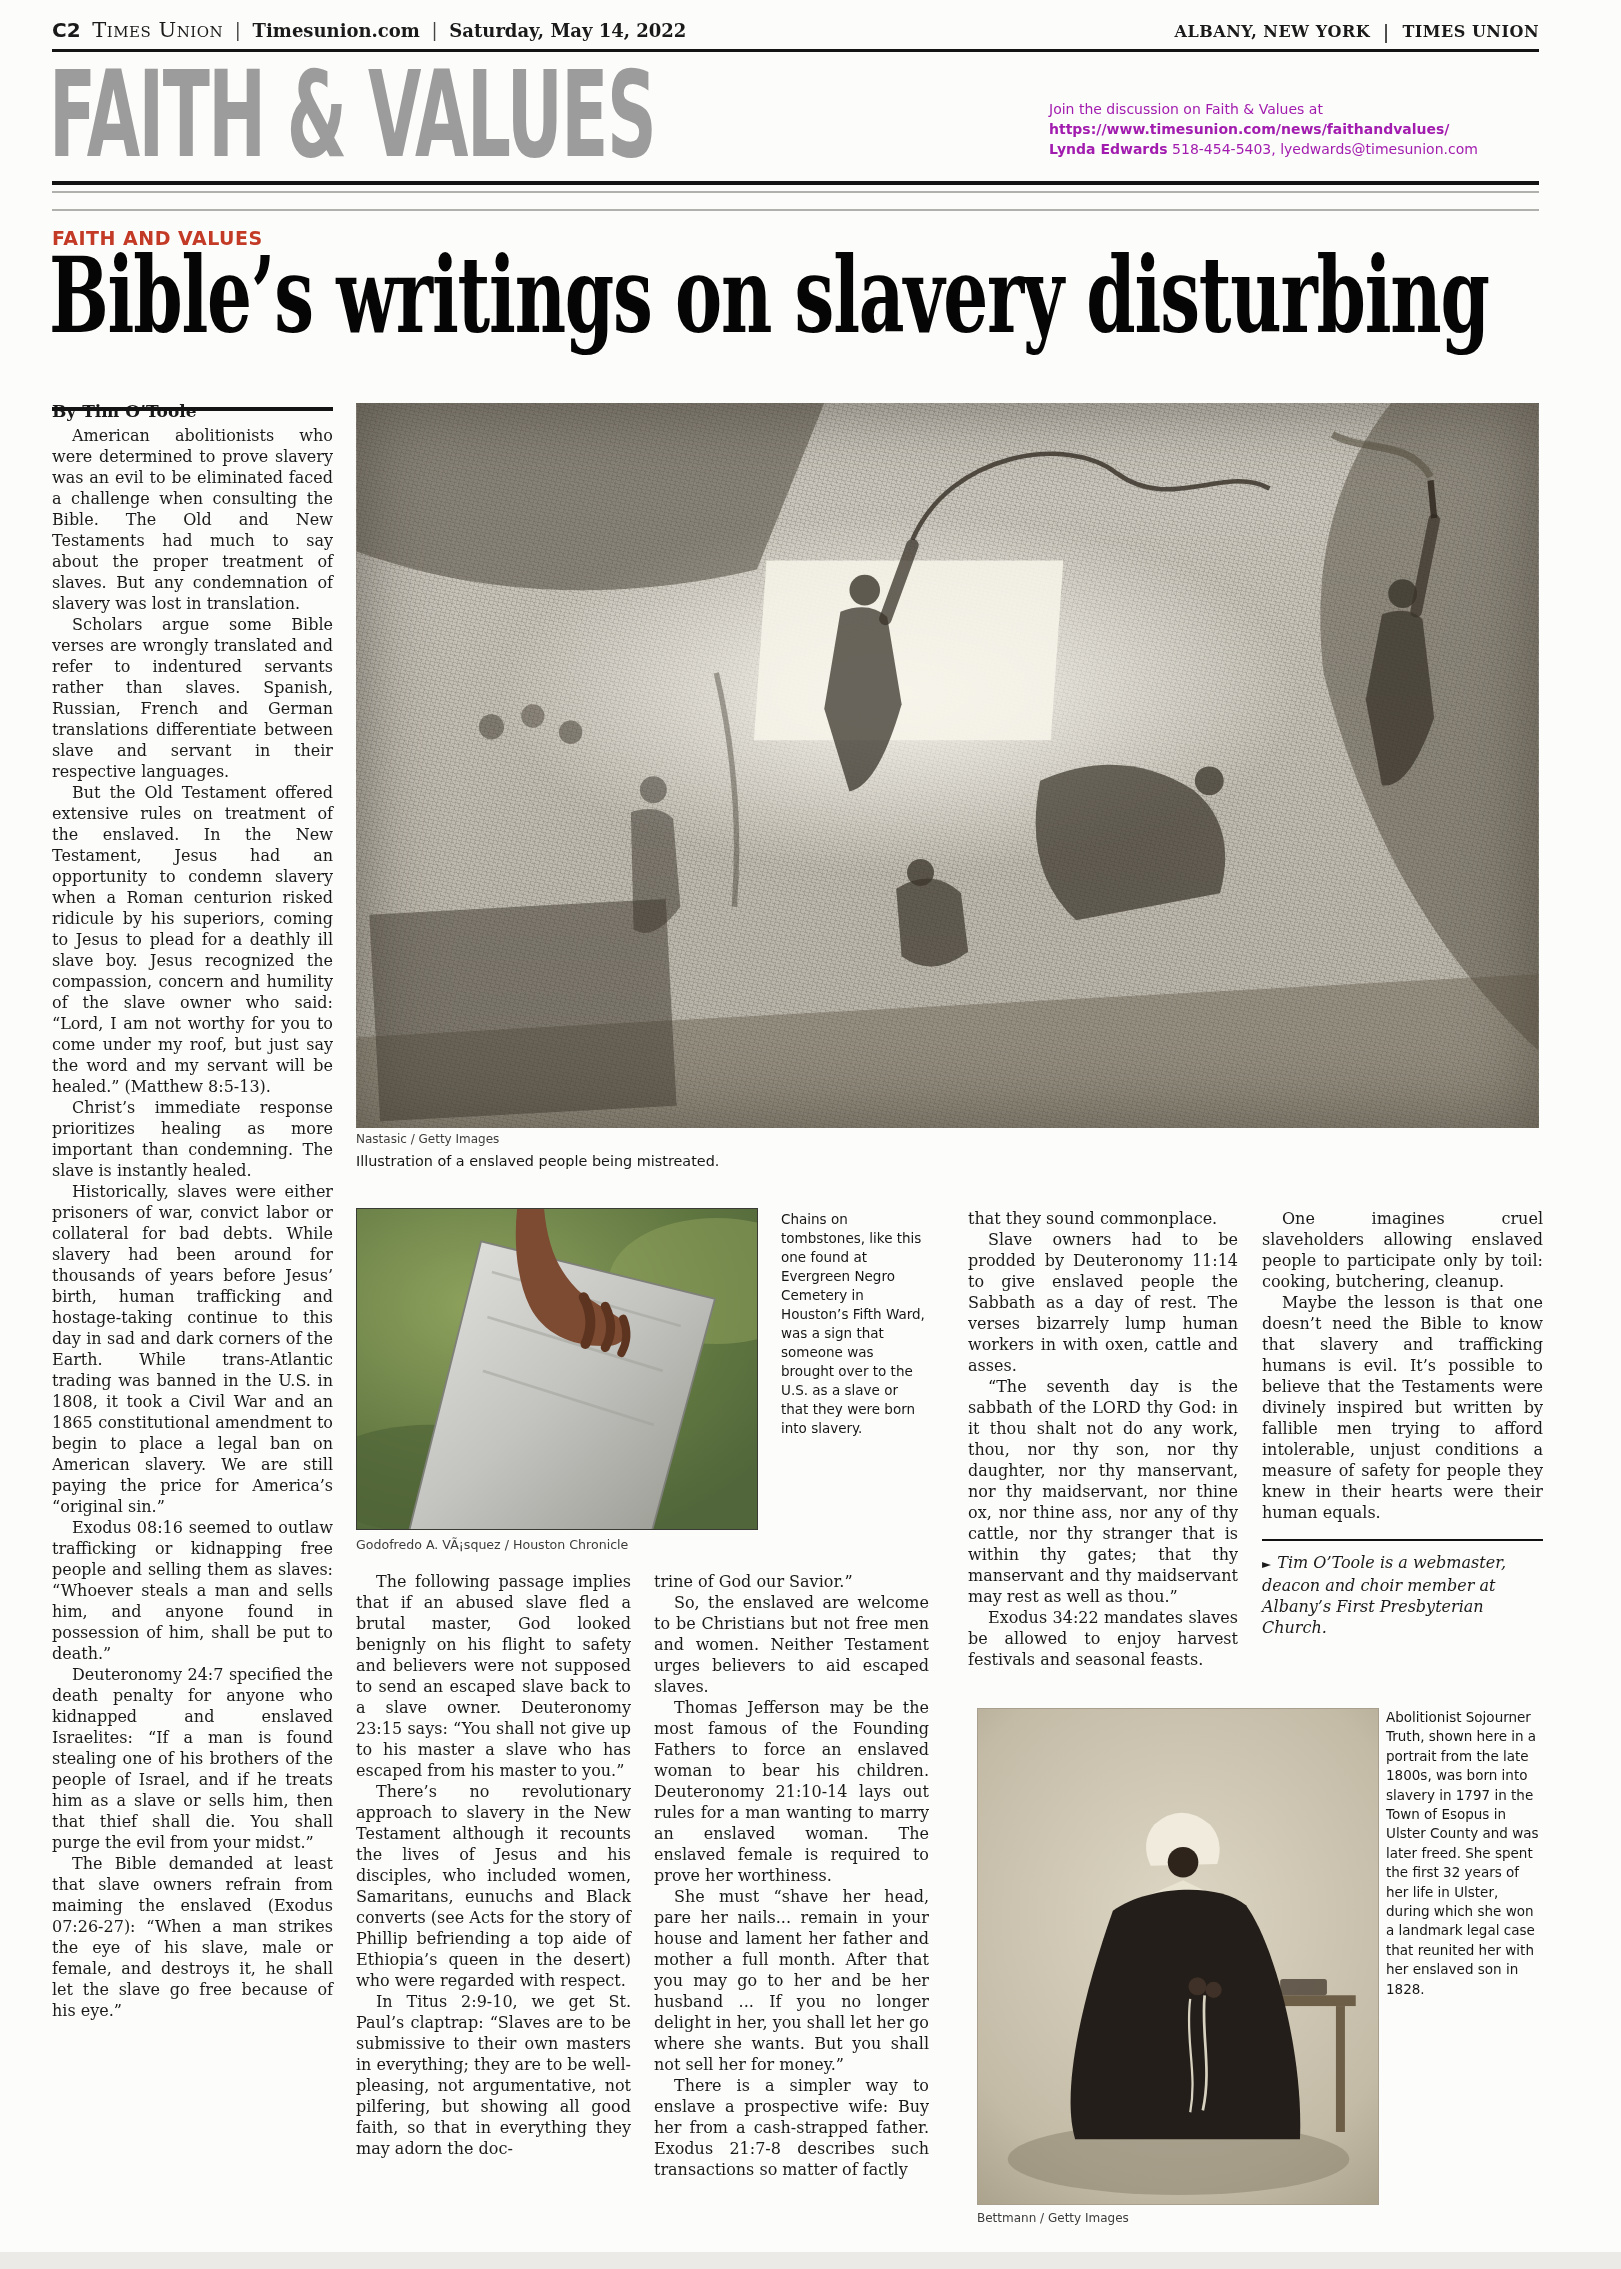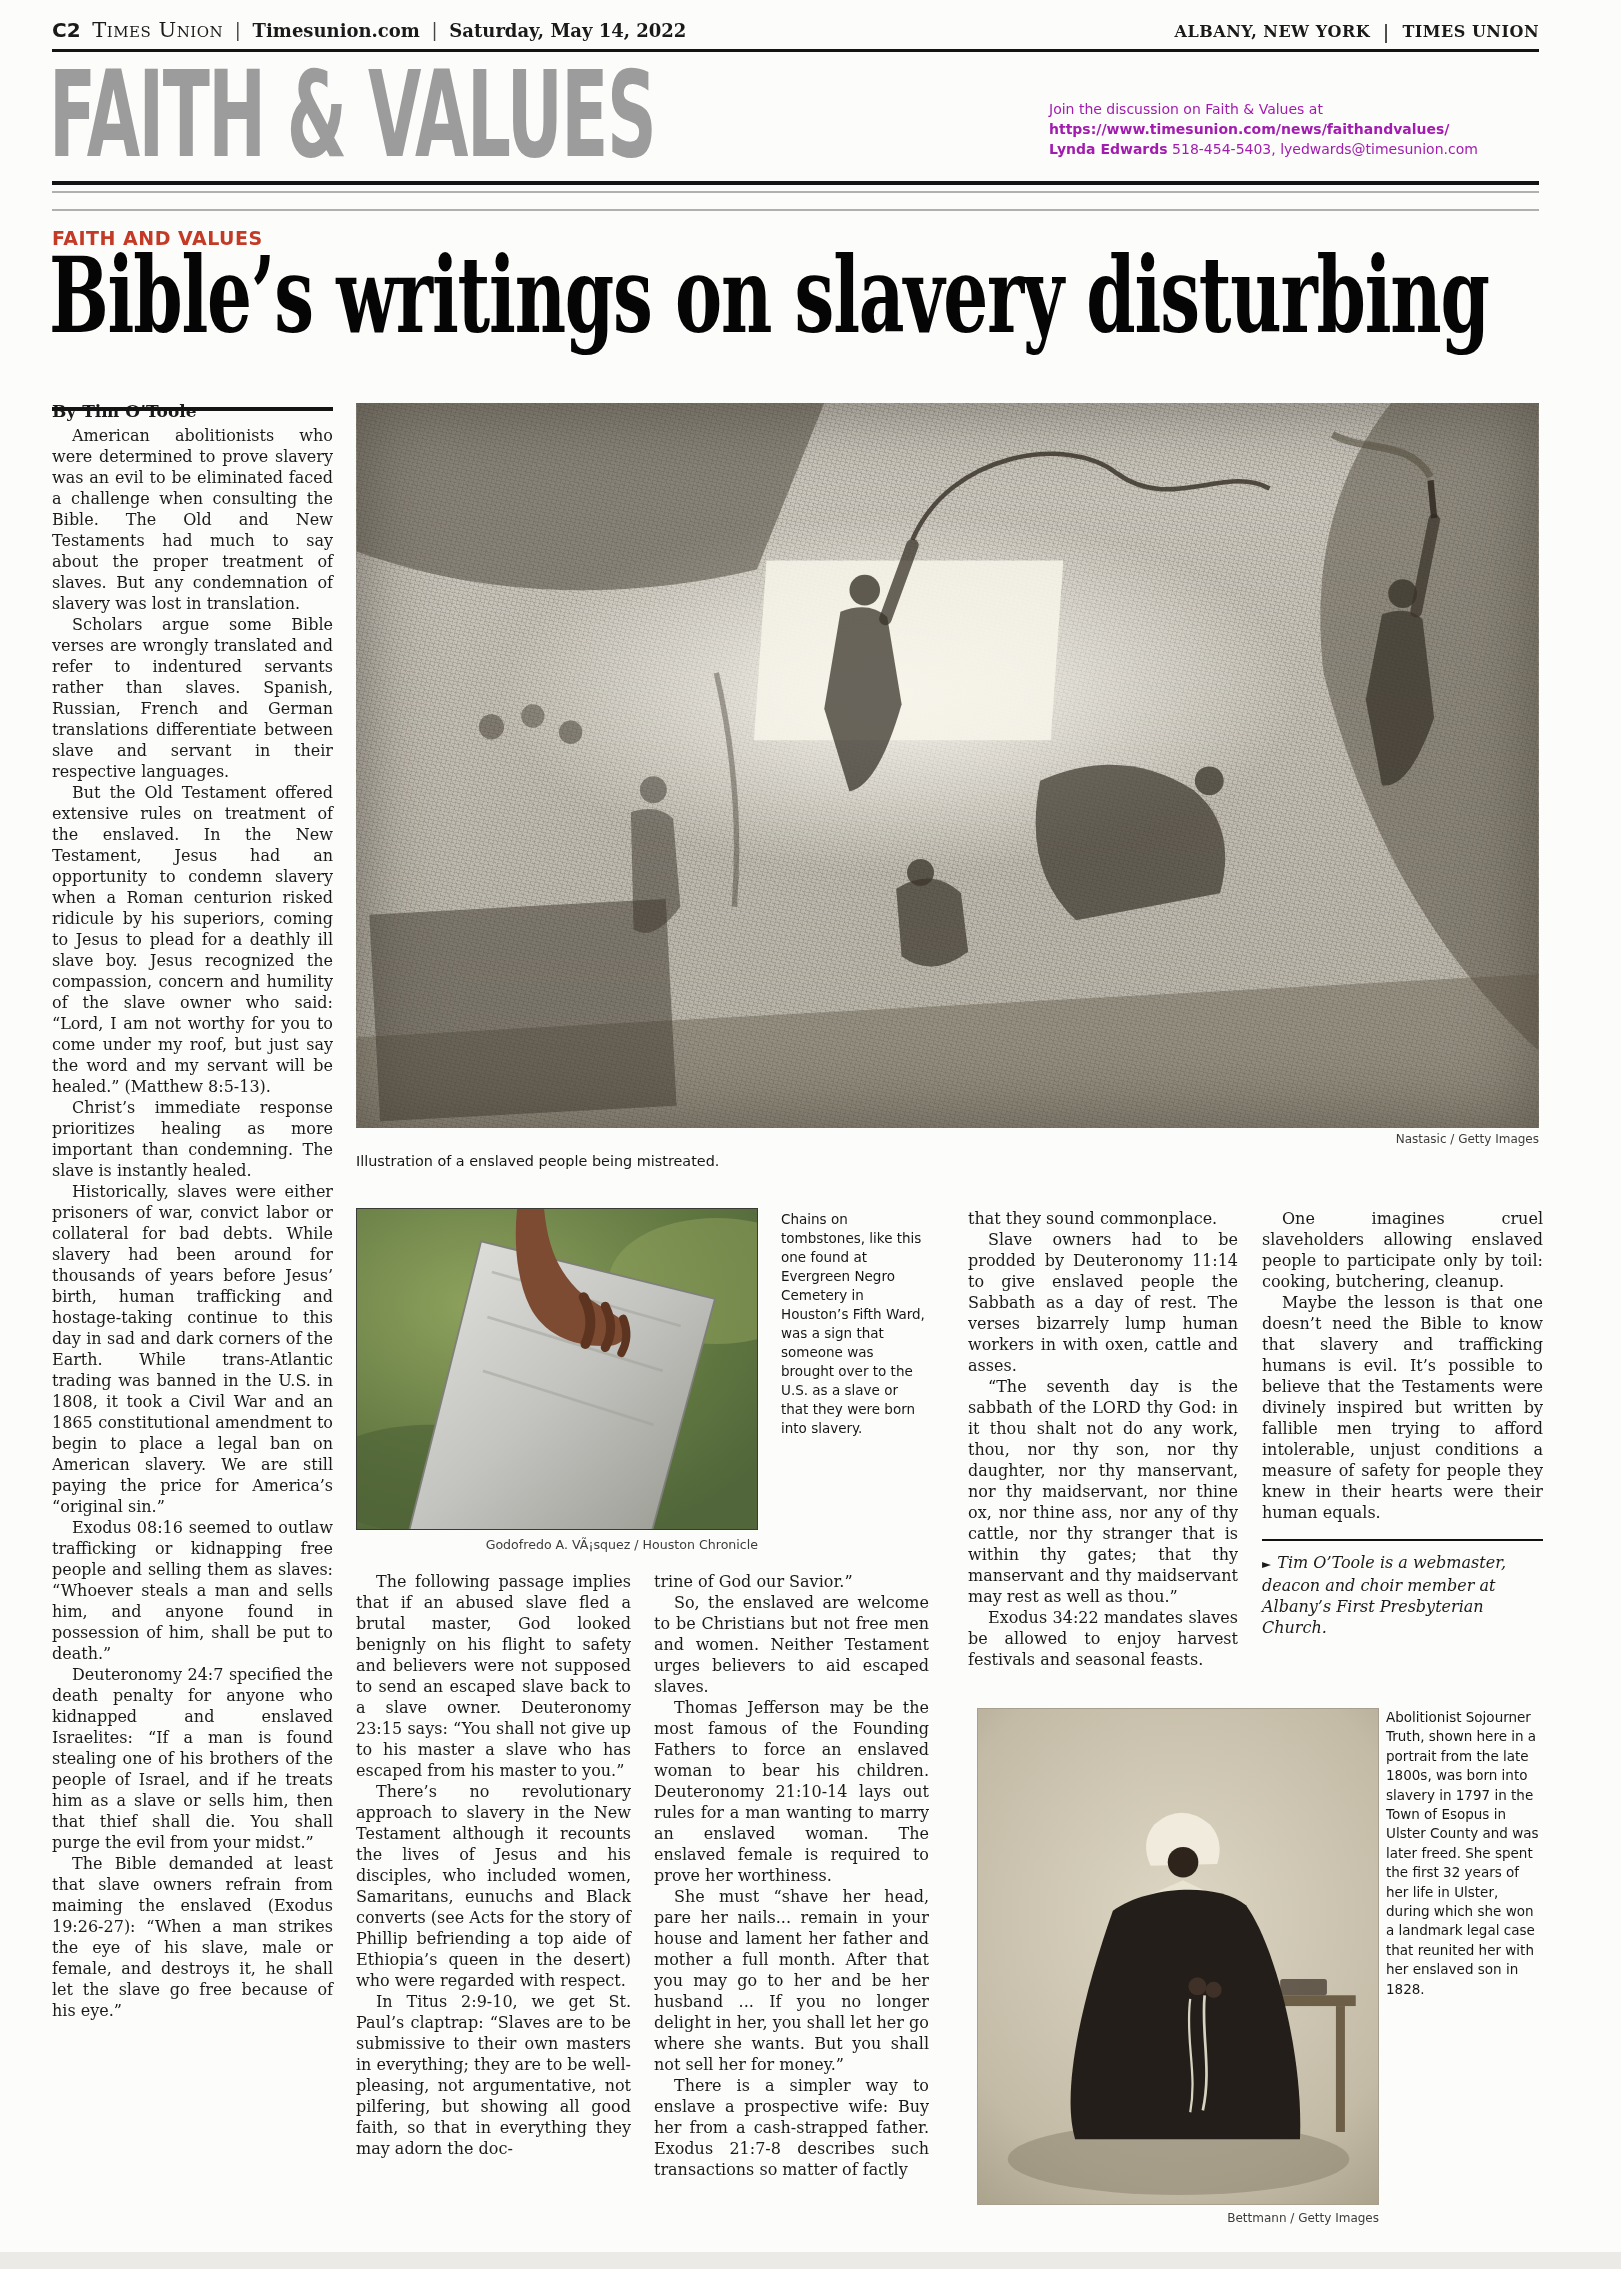--- a/index.html
+++ b/index.html
@@ -53,21 +53,21 @@
   #col3 { left:654px;  top:1571px; width:275px; height:671px; }
   #col4 { left:968px; top:1208px; width:270px; }
   #col5 { left:1262px; top:1208px; width:281px; }
 
   .bio-block { margin-top:16px; border-top:2.7px solid #111; padding-top:10.8px;
     font-size:16px; line-height:21px; text-align:left; }
   .bio-block .arrow { font-family:"DejaVu Sans",sans-serif; font-size:11.7px; margin-right:6.3px; }
   .bio-block i { font-style:italic; }
 
   
-  .credit { font-family:"DejaVu Sans",sans-serif; font-size:12px; color:#3c3c3c; text-align:right; }
+  .credit { font-family:"DejaVu Sans",sans-serif; font-size:12px; color:#3c3c3c; text-align:left; }
   .caption { font-family:"DejaVu Sans",sans-serif; color:#161616; }
 
   #fig-illustration { position:absolute; left:356px; top:403px; width:1183px; height:725px;
     background:
       radial-gradient(ellipse 52% 38% at 46% 40%, rgba(248,246,239,.95), rgba(248,246,239,0) 65%),
       repeating-linear-gradient(12deg,  rgba(62,56,46,.16) 0 0.9px, transparent 0.9px 3.6px),
       repeating-linear-gradient(102deg, rgba(62,56,46,.13) 0 0.9px, transparent 0.9px 4.5px),
       repeating-linear-gradient(58deg,  rgba(62,56,46,.09) 0 0.9px, transparent 0.9px 6.3px),
       linear-gradient(#cdc9c0,#b5b0a4);
     box-shadow: inset 0 0 81px rgba(40,35,28,.55); }
@@ -165,21 +165,21 @@
   <div class="caption" id="illus-caption">Illustration of a enslaved people being mistreated.</div>
 
   <div class="col" id="col1">
       <p>American abolitionists who were determined to prove slavery was an evil to be eliminated faced a challenge when consulting the Bible. The Old and New Testaments had much to say about the proper treatment of slaves. But any condemnation of slavery was lost in translation.</p>
       <p>Scholars argue some Bible verses are wrongly translated and refer to indentured servants rather than slaves. Spanish, Russian, French and German translations differentiate between slave and servant in their respective languages.</p>
       <p>But the Old Testament offered extensive rules on treatment of the enslaved. In the New Testament, Jesus had an opportunity to condemn slavery when a Roman centurion risked ridicule by his superiors, coming to Jesus to plead for a deathly ill slave boy. Jesus recognized the compassion, concern and humility of the slave owner who said: “Lord, I am not worthy for you to come under my roof, but just say the word and my servant will be healed.” (Matthew 8:5-13).</p>
       <p>Christ’s immediate response prioritizes healing as more important than condemning. The slave is instantly healed.</p>
       <p>Historically, slaves were either prisoners of war, convict labor or collateral for bad debts. While slavery had been around for thousands of years before Jesus’ birth, human trafficking and hostage-taking continue to this day in sad and dark corners of the Earth. While trans-Atlantic trading was banned in the U.S. in 1808, it took a Civil War and an 1865 constitutional amendment to begin to place a legal ban on American slavery. We are still paying the price for America’s “original sin.”</p>
       <p>Exodus 08:16 seemed to outlaw trafficking or kidnapping free people and selling them as slaves: “Whoever steals a man and sells him, and anyone found in possession of him, shall be put to death.”</p>
       <p>Deuteronomy 24:7 specified the death penalty for anyone who kidnapped and enslaved Israelites: “If a man is found stealing one of his brothers of the people of Israel, and if he treats him as a slave or sells him, then that thief shall die. You shall purge the evil from your midst.”</p>
-      <p>The Bible demanded at least that slave owners refrain from maiming the enslaved (Exodus 19:26-27): “When a man strikes the eye of his slave, male or female, and destroys it, he shall let the slave go free because of his eye.”</p>
+      <p>The Bible demanded at least that slave owners refrain from maiming the enslaved (Exodus 07:26-27): “When a man strikes the eye of his slave, male or female, and destroys it, he shall let the slave go free because of his eye.”</p>
     </div>
 
   <div id="fig-gravestone">
     <svg viewBox="0 0 447 358" width="402" height="322">
       <defs>
         <linearGradient id="marble" x1="0" y1="0" x2="1" y2="1">
           <stop offset="0" stop-color="#e3e3df"></stop>
             <stop offset=".5" stop-color="#c3c4c0"></stop>
             <stop offset="1" stop-color="#97988f"></stop>
         </linearGradient>

